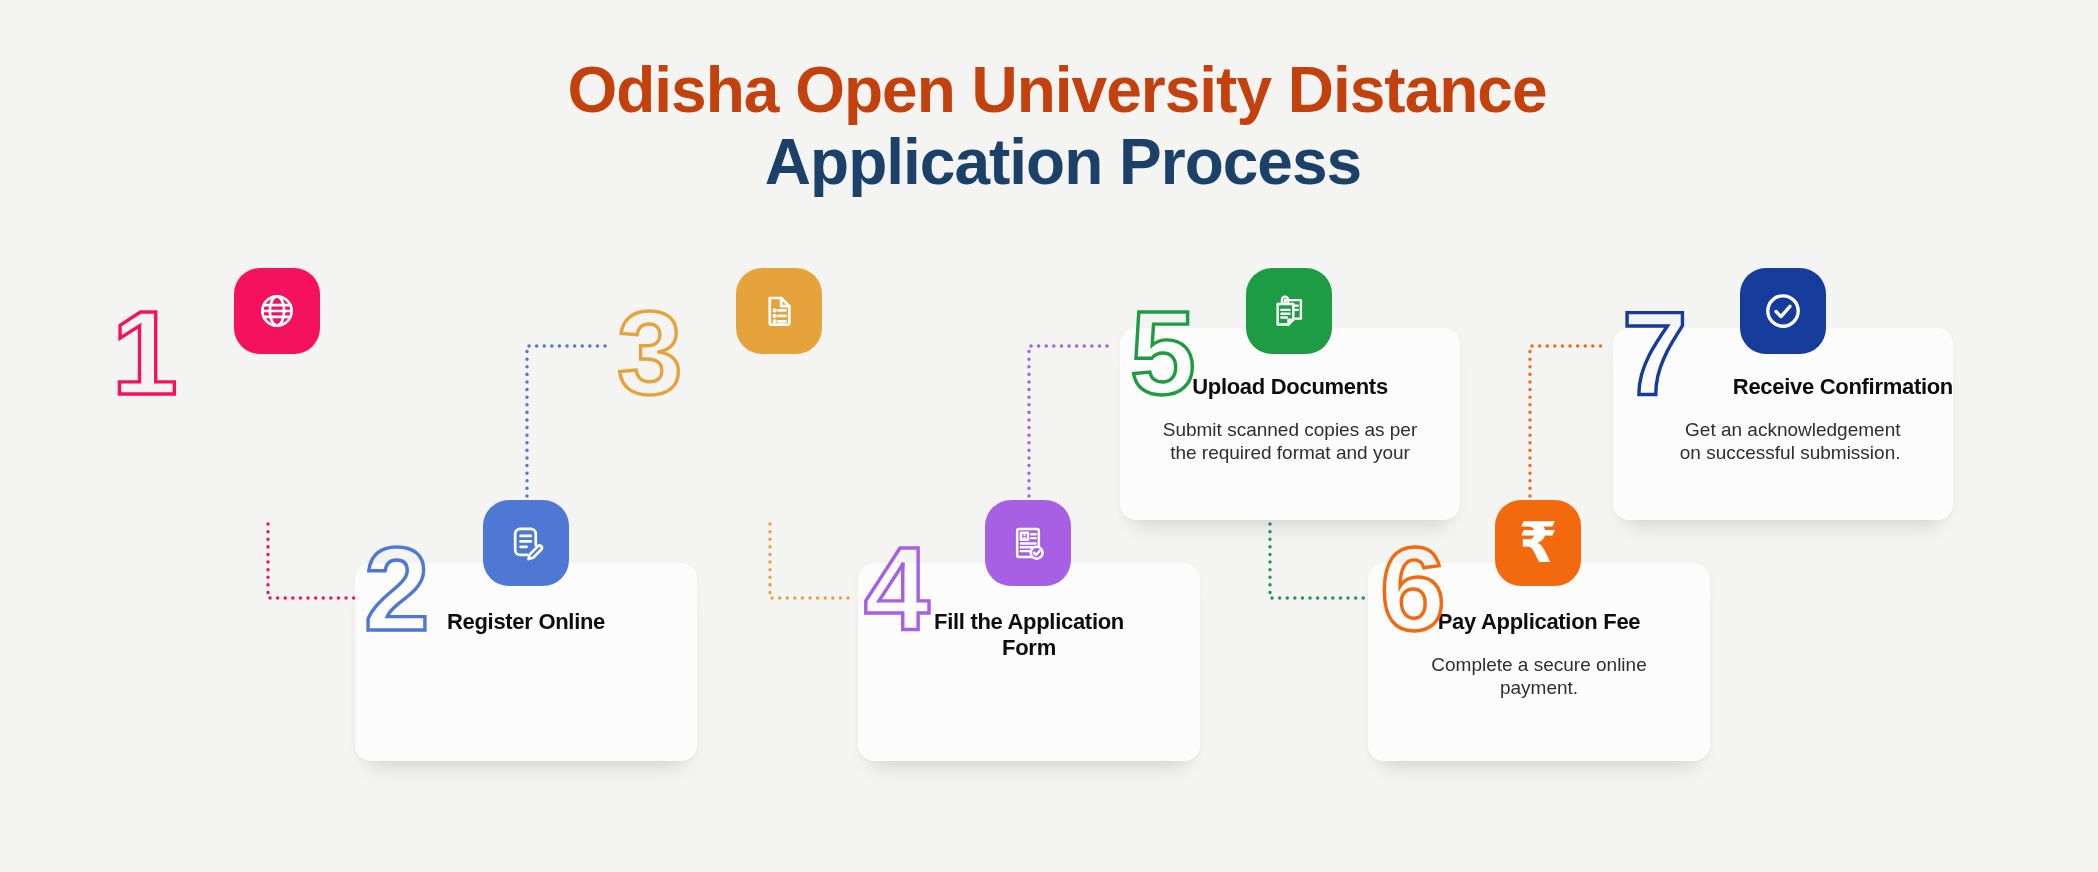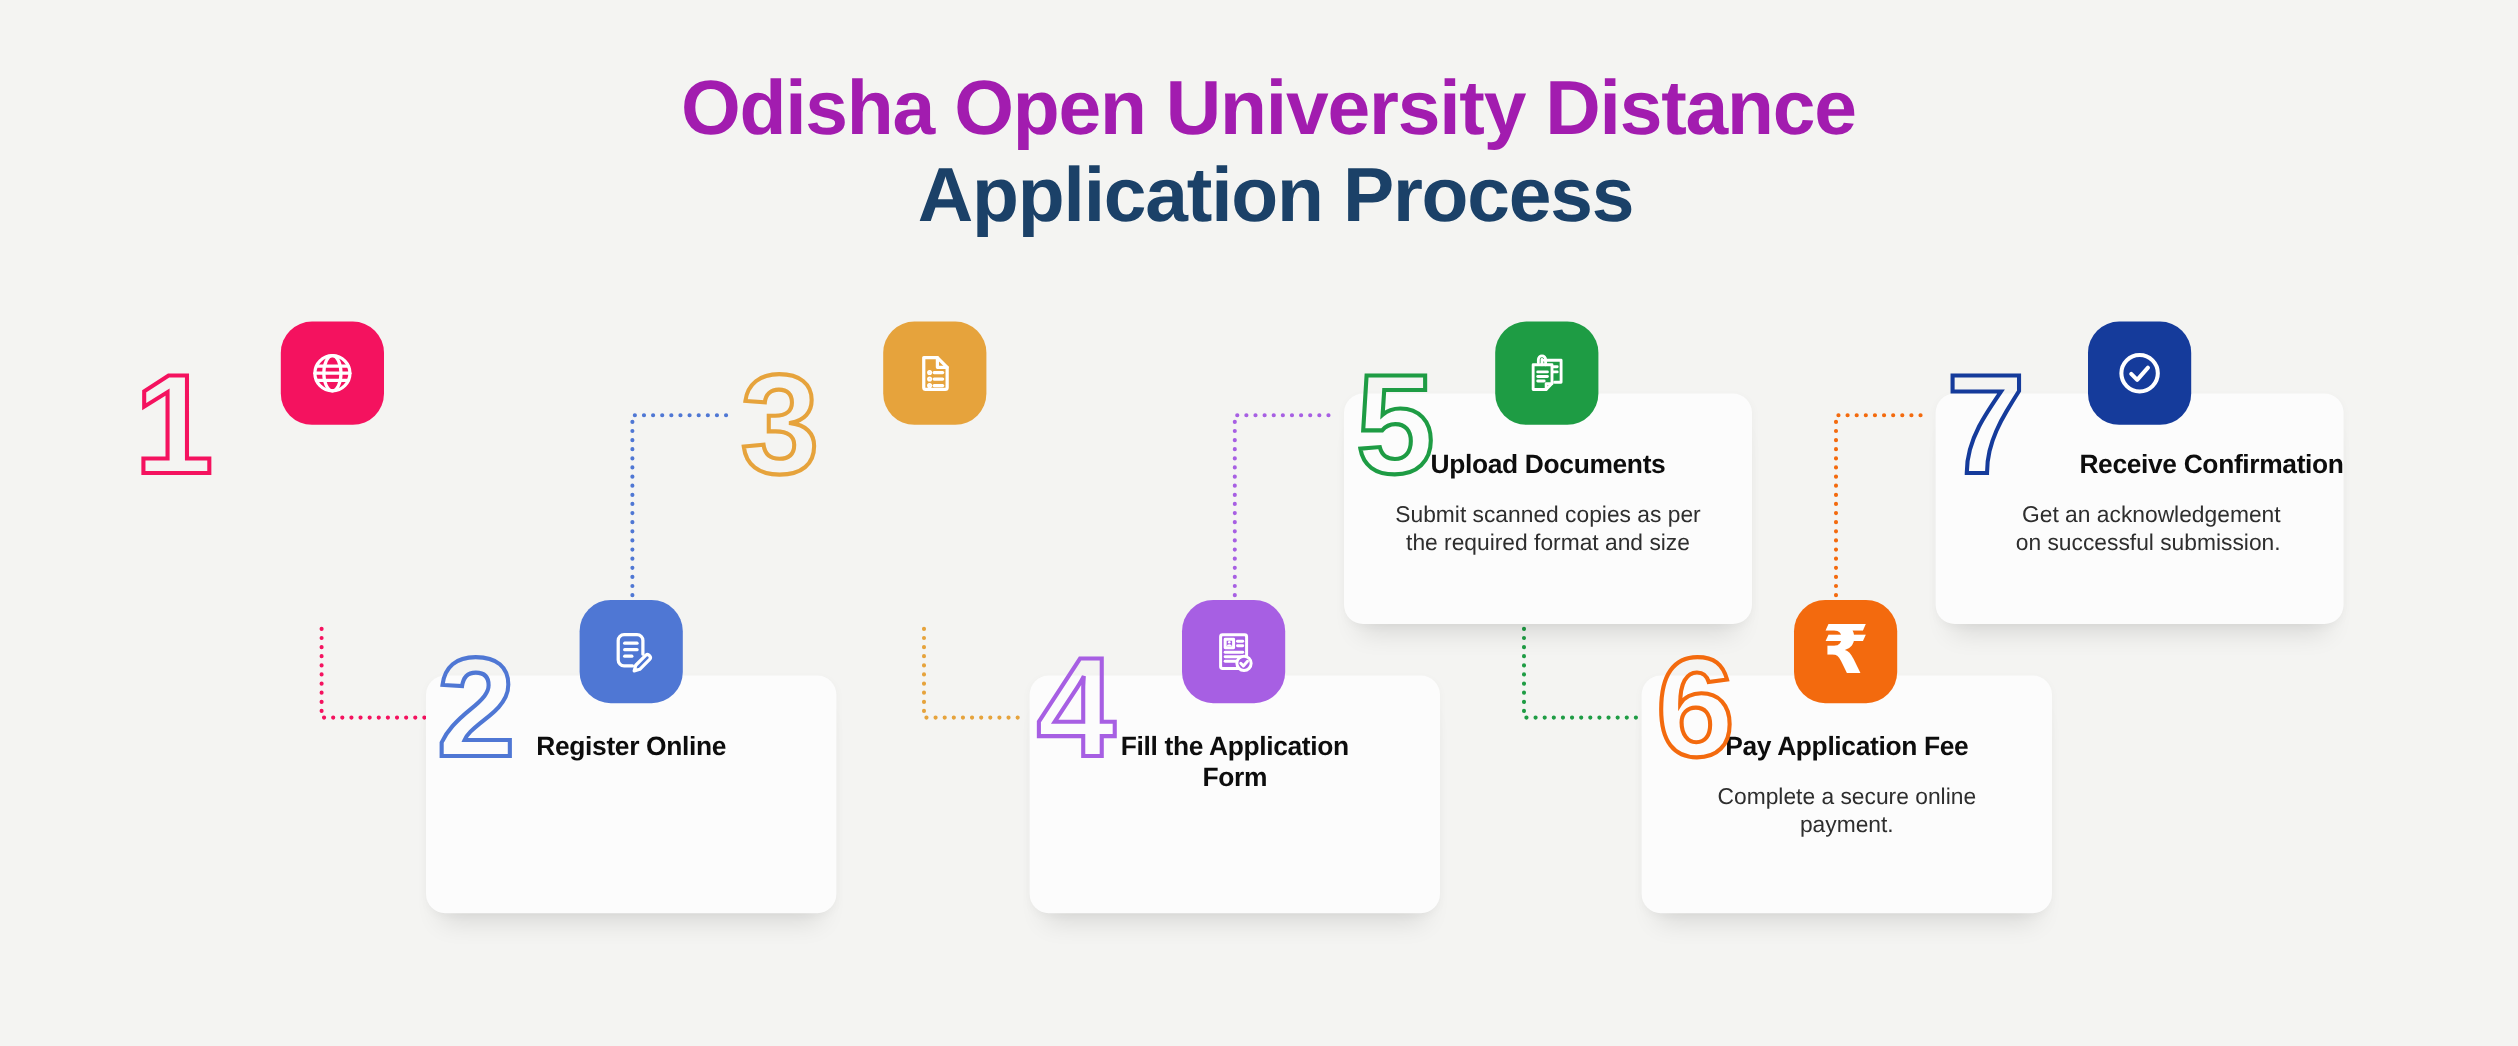--- a/index.html
+++ b/index.html
@@ -4,21 +4,21 @@
 <style>
   html,body{margin:0;padding:0;}
   .canvas{
     position:relative;width:2098px;height:872px;background:#f4f4f2;
     font-family:"Liberation Sans",sans-serif;overflow:hidden;
   }
   .main-title{
     position:absolute;top:54px;left:0;width:2098px;text-align:center;
     font-weight:bold;font-size:64px;line-height:72px;letter-spacing:-1px;
   }
-  .main-title .t1{color:#a21caf;padding-left:16px;}
+  .main-title .t1{color:#c2410c;padding-left:16px;}
   .main-title .t2{color:#1b4168;padding-left:28px;}
   .card{
     position:absolute;background:#fcfcfc;border-radius:16px;
     box-shadow:0 20px 22px -14px rgba(0,0,0,0.12), 0 2px 8px rgba(0,0,0,0.03);
     text-align:center;box-sizing:border-box;padding-top:46px;
   }
   .card.top{top:328px;width:340px;height:192px;}
   .card.bottom{top:563px;width:342px;height:198px;}
   .card-title{
     font-weight:bold;font-size:22px;line-height:26px;color:#0d0d0d;
@@ -132,21 +132,21 @@
       <line x1="17.5" y1="24.5" x2="31" y2="24.5"></line>
       <line x1="17.5" y1="28" x2="31" y2="28"></line>
       <line x1="17.5" y1="31.5" x2="27" y2="31.5"></line>
       <circle cx="32" cy="33" r="5.5" fill="#a75fe3"></circle>
       <path d="M29.5 33 l2 2 3.2 -3.6"></path>
     </svg>
   </div>
 
   <div class="card top" style="left:1120px;">
     <div class="card-title">Upload Documents</div>
-    <div class="card-desc w258">Submit scanned copies as per the required format and size</div>
+    <div class="card-desc w258">Submit scanned copies as per the required format and your</div>
   </div>
   <svg class="step-num" style="left:1128px;top:306px;" width="80" height="100">
     <text x="2" y="88" stroke="#1e9c44">5</text>
   </svg>
   <div class="icon-box" style="left:1246px;top:268px;background:#1e9c44;">
     <svg width="52" height="52" viewBox="0 0 48 48" stroke="#fff" stroke-width="2.2" fill="none" stroke-linecap="round" stroke-linejoin="round">
       <path d="M22 14 h13 v17 h-5"></path>
       <line x1="28.5" y1="19" x2="32" y2="19"></line>
       <line x1="28.5" y1="23" x2="32" y2="23"></line>
       <path d="M13.5 17.5 h14.5 v14.5 l-4.5 4.5 h-10 z"></path>

